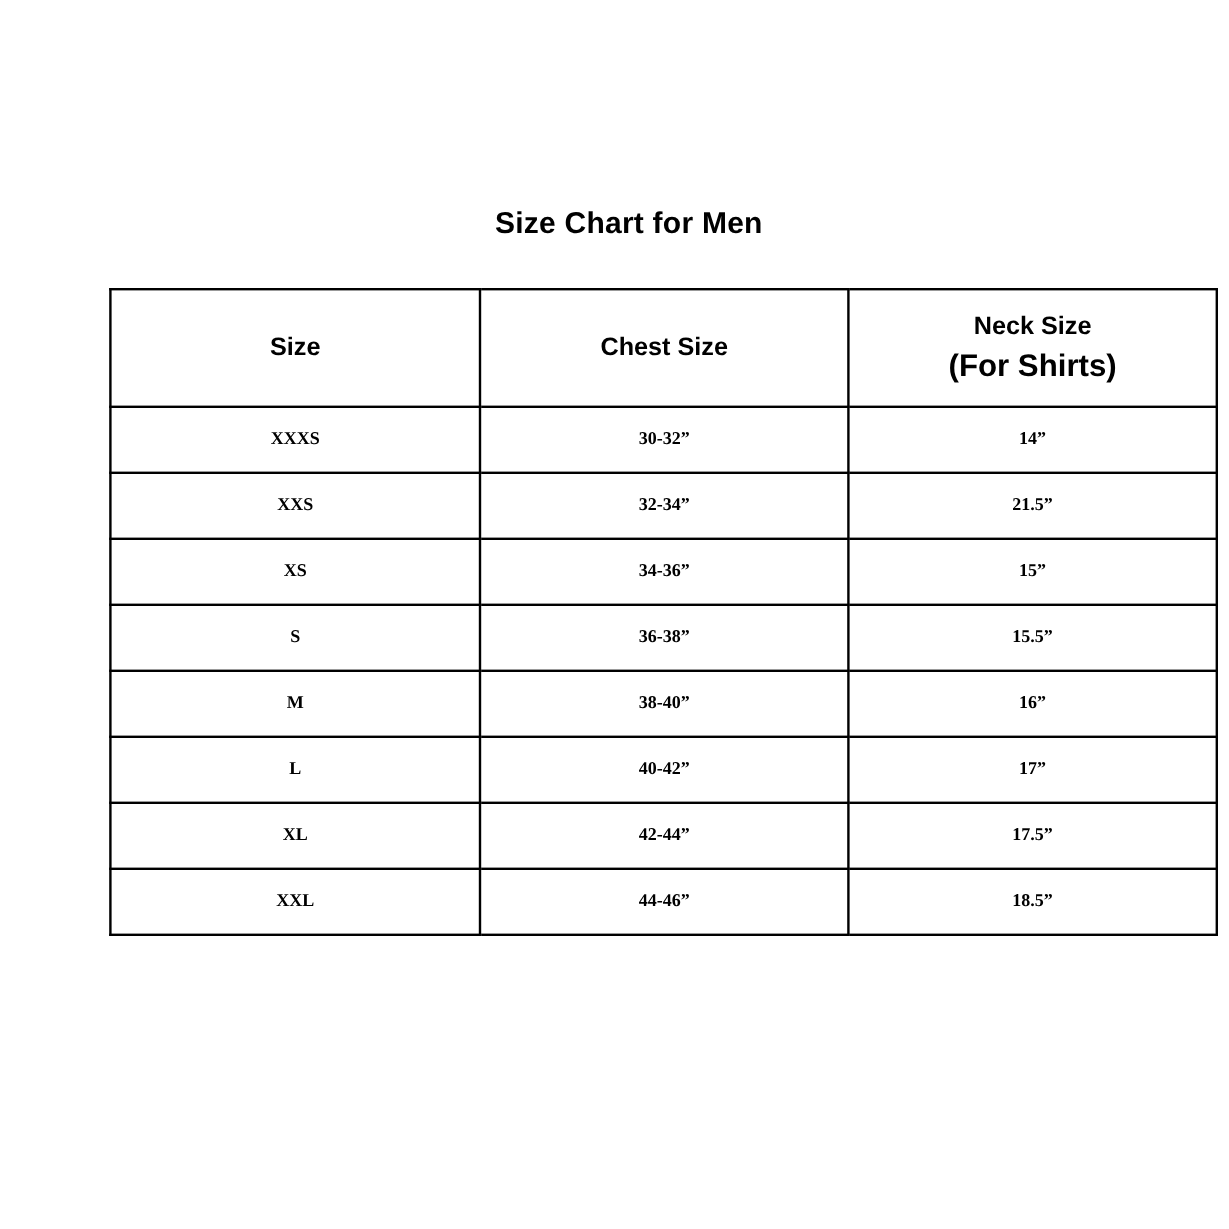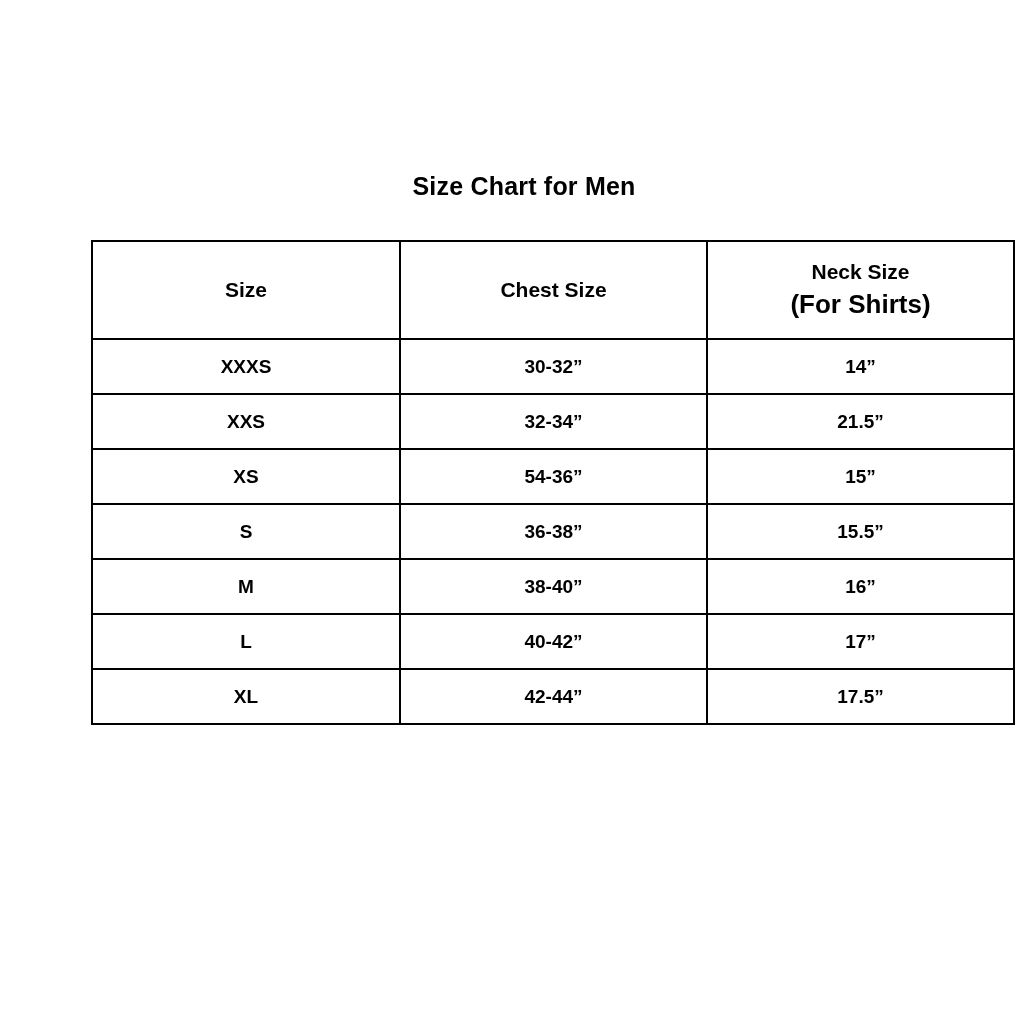--- a/index.html
+++ b/index.html
@@ -56,22 +56,23 @@
     color: #000000;
   }
   table.size-table th {
     height: 96px;
     font-size: 21px;
     line-height: 1.35;
     padding: 0 6px;
   }
   table.size-table td {
     height: 53px;
-    font-size: 19px;
+    font-size: 15px;
     padding: 0 6px;
+    font-family: Liberation Serif, serif;
   }
   .hdr-sub {
     display: block;
     font-size: 26px;
     font-weight: bold;
   }
 </style>
 </head>
 <body>
 
@@ -106,21 +107,21 @@
           <td>30-32”</td>
           <td>14”</td>
         </tr>
         <tr>
           <td>XXS</td>
           <td>32-34”</td>
           <td>21.5”</td>
         </tr>
         <tr>
           <td>XS</td>
-          <td>54-36”</td>
+          <td>34-36”</td>
           <td>15”</td>
         </tr>
         <tr>
           <td>S</td>
           <td>36-38”</td>
           <td>15.5”</td>
         </tr>
         <tr>
           <td>M</td>
           <td>38-40”</td>
@@ -129,17 +130,22 @@
         <tr>
           <td>L</td>
           <td>40-42”</td>
           <td>17”</td>
         </tr>
         <tr>
           <td>XL</td>
           <td>42-44”</td>
           <td>17.5”</td>
         </tr>
+        <tr>
+          <td>XXL</td>
+          <td>44-46”</td>
+          <td>18.5”</td>
+        </tr>
       </tbody>
     </table>
   </div>
 
 </div>
 
 </body></html>

